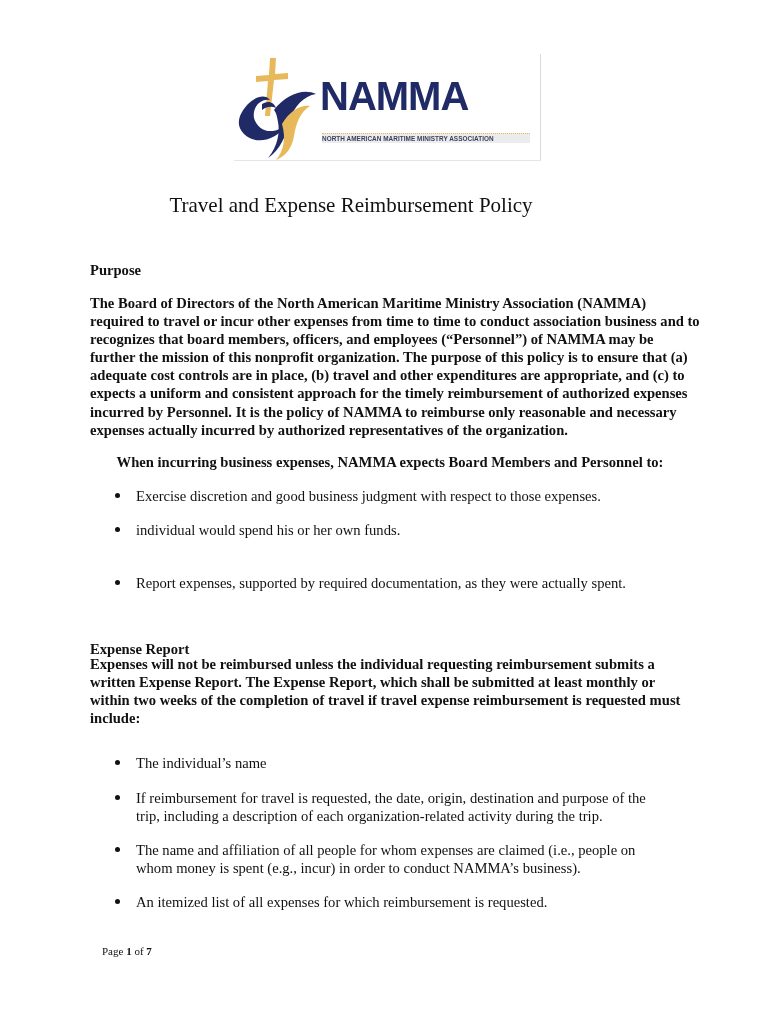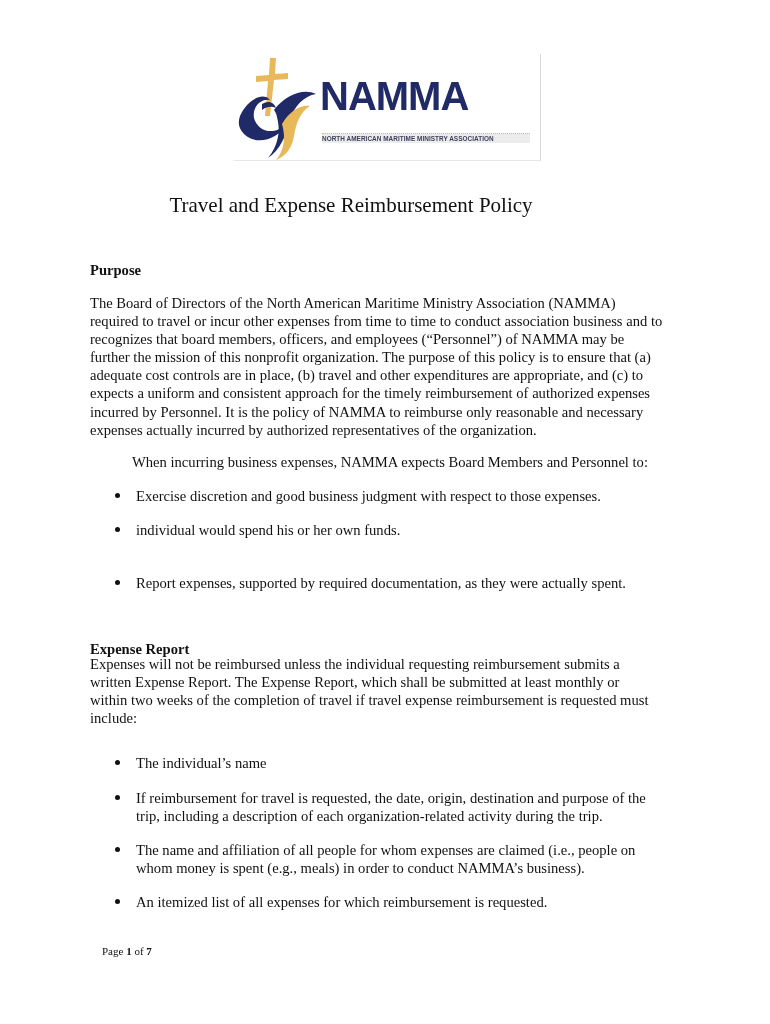--- a/index.html
+++ b/index.html
@@ -73,21 +73,21 @@
     font-size: 14.6px;
     line-height: 18px;
   }
   .p {
     position: absolute;
     left: 90px;
     width: 600px;
     font-size: 14.6px;
     line-height: 18.1px;
   }
-  .p .ln { display: block; white-space: nowrap; }
+  .p .ln { display: block; white-space: nowrap; font-weight: bold; }
   .bullet {
     position: absolute;
     left: 112px;
     width: 580px;
     font-size: 14.6px;
     line-height: 18.1px;
   }
   .bullet .dot {
     position: absolute;
     left: 3px;
@@ -195,21 +195,21 @@
     <div class="txt">
       <span class="ln">If reimbursement for travel is requested, the date, origin, destination and purpose of the</span>
       <span class="ln">trip, including a description of each organization-related activity during the trip.</span>
     </div>
   </div>
 
   <div class="bullet" style="top:841px;">
     <span class="dot"></span>
     <div class="txt">
       <span class="ln">The name and affiliation of all people for whom expenses are claimed (i.e., people on</span>
-      <span class="ln">whom money is spent (e.g., meals) in order to conduct NAMMA’s business).</span>
+      <span class="ln">whom money is spent (e.g., incur) in order to conduct NAMMA’s business).</span>
     </div>
   </div>
 
   <div class="bullet" style="top:893px;">
     <span class="dot"></span>
     <div class="txt">
       <span class="ln">An itemized list of all expenses for which reimbursement is requested.</span>
     </div>
   </div>
 

